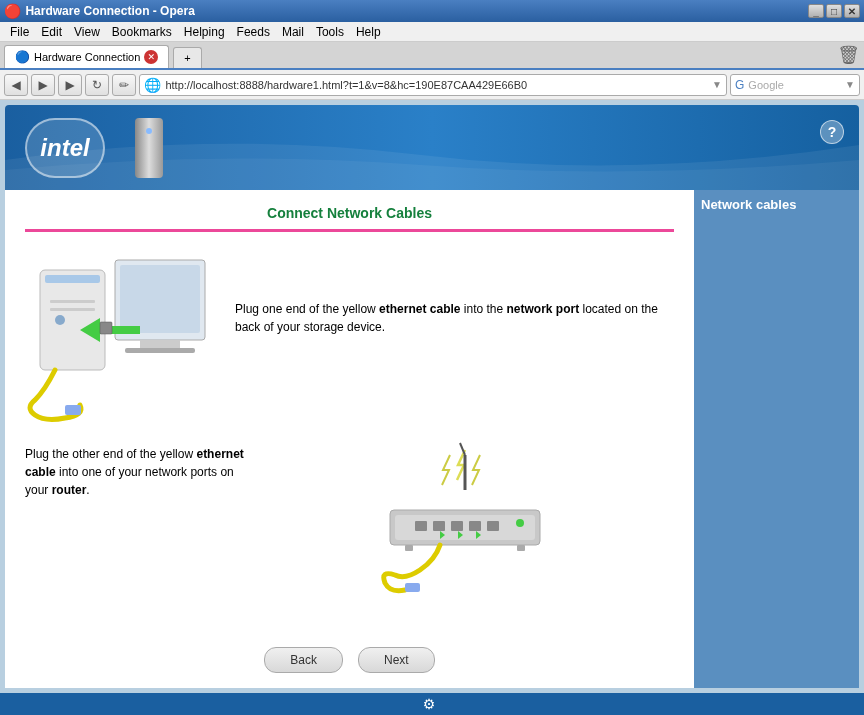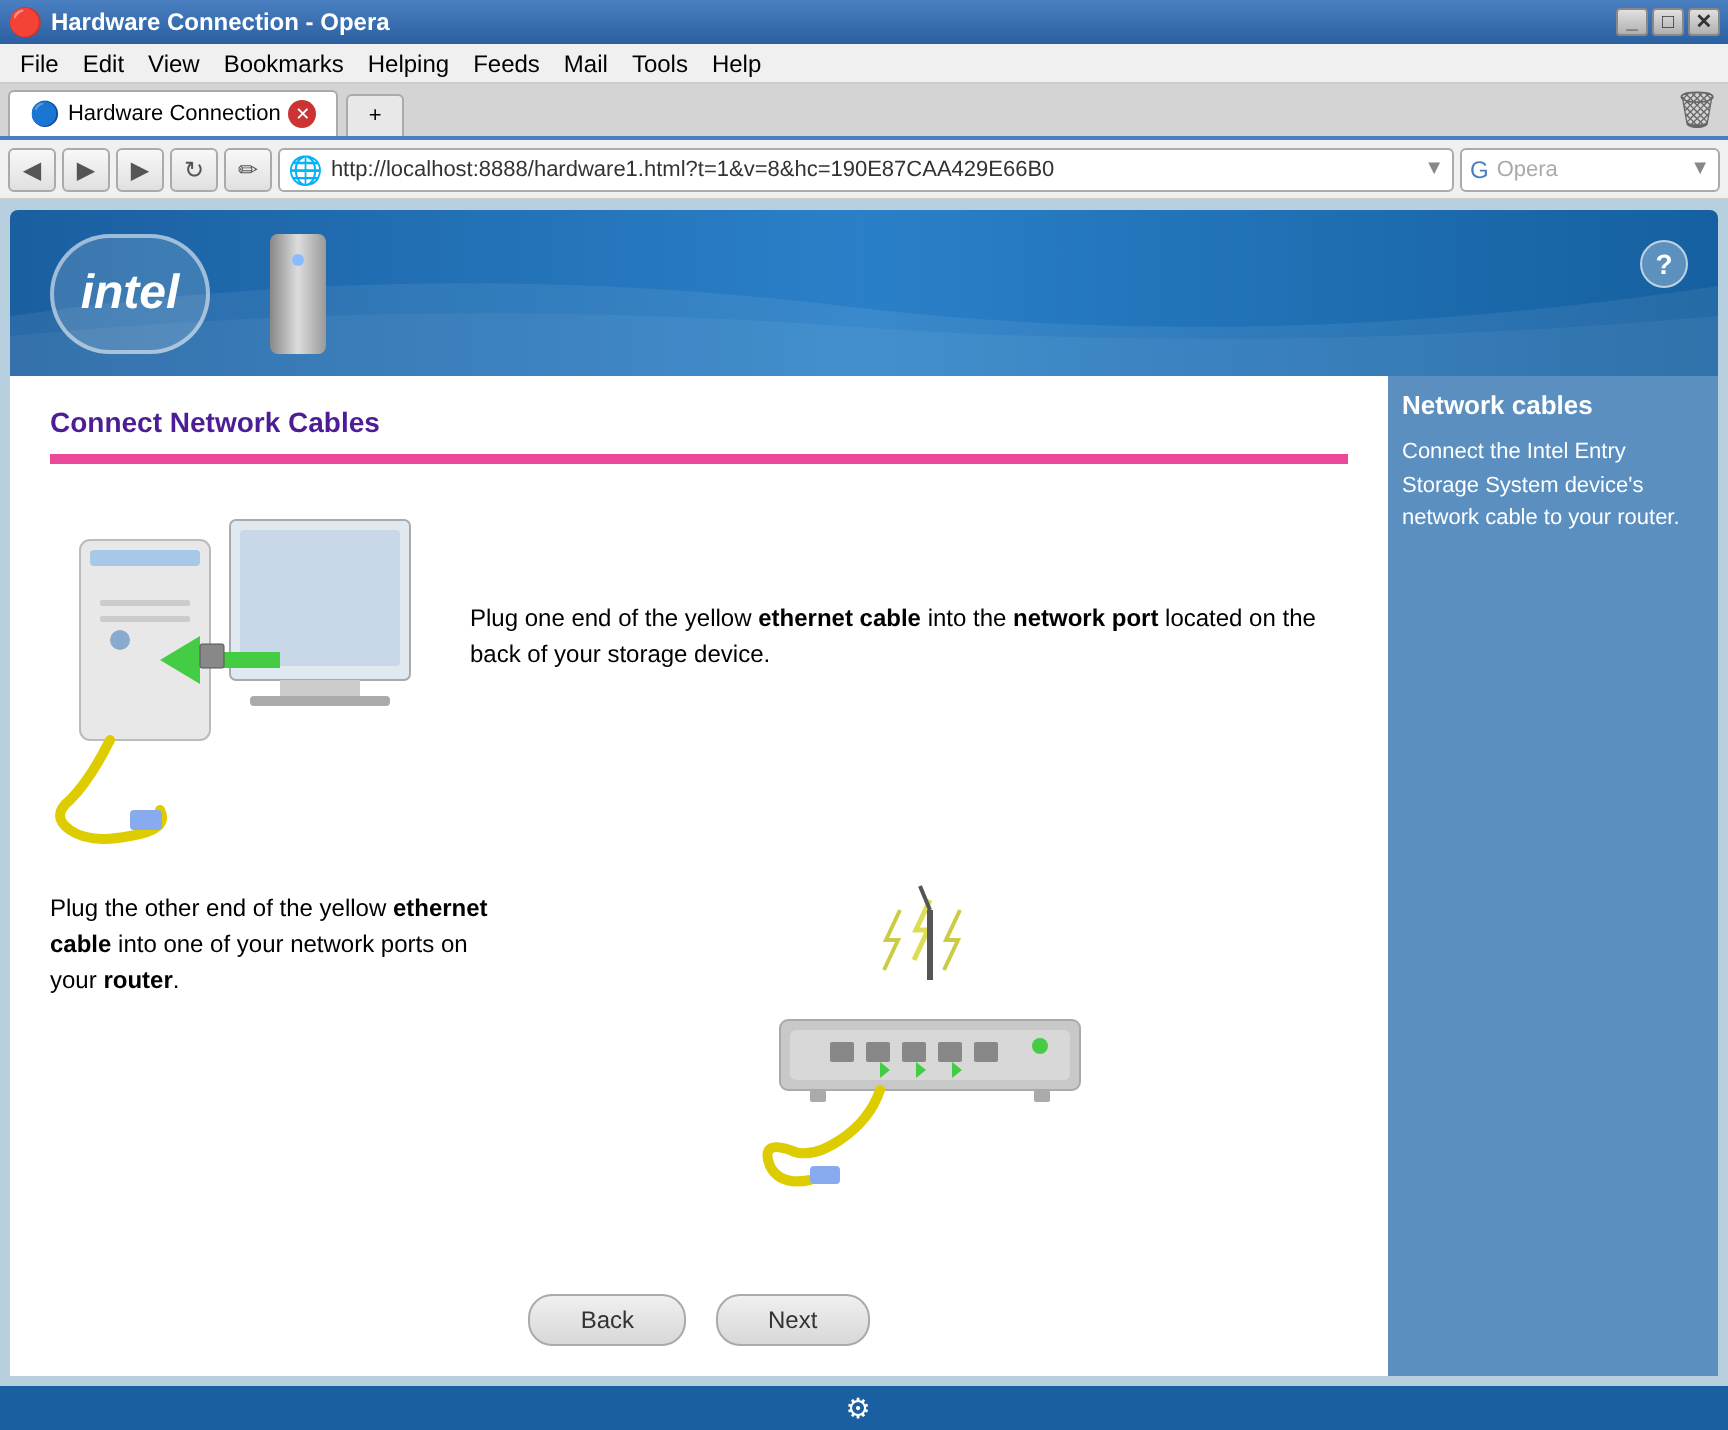--- a/index.html
+++ b/index.html
@@ -179,26 +179,26 @@
       border-radius: 50%;
       display: flex; align-items: center; justify-content: center;
       color: white; font-weight: bold; font-size: 14px;
       cursor: pointer; border: 1px solid rgba(255,255,255,0.6);
     }
     .content-section {
       flex: 1;
       padding: 15px 20px;
     }
     .content-title {
-      text-align: left;
-      color: #4c1d95;
+      text-align: center;
+      color: #15803d;
       font-size: 14px;
       font-weight: bold;
       margin-bottom: 8px;
-      border-bottom: 5px solid #ec4899;
+      border-bottom: 3px solid #ec4899;
       padding-bottom: 8px;
     }
     .instruction-area {
       display: flex;
       align-items: flex-start;
       margin-bottom: 15px;
     }
     .device-illustration {
       width: 200px;
       height: 180px;
@@ -307,21 +307,21 @@
   <div class="nav-btn">▶</div>
   <div class="nav-btn">↻</div>
   <div class="nav-btn">✏</div>
   <div class="url-bar">
     <span class="url-icon">🌐</span>
     <span class="url-text">http://localhost:8888/hardware1.html?t=1&amp;v=8&amp;hc=190E87CAA429E66B0</span>
     <span class="url-dropdown">▼</span>
   </div>
   <div class="search-bar">
     <span style="color:#4a7fc1; font-size:12px; margin-right:4px;">G</span>
-    <span style="flex:1; color:#aaa; font-size:11px;">Opera</span>
+    <span style="flex:1; color:#aaa; font-size:11px;">Google</span>
     <span style="color:#888; font-size:10px;">▼</span>
   </div>
 </div>
 
 <div class="page-content">
 
   <div class="intel-header">
     <svg class="wave-svg" height="90" width="100%" viewBox="0 0 820 90" preserveAspectRatio="none">
       <path d="M0,60 Q200,30 400,55 Q600,80 820,45 L820,90 L0,90 Z" fill="rgba(255,255,255,0.07)"></path>
       <path d="M0,70 Q200,50 400,65 Q600,80 820,60 L820,90 L0,90 Z" fill="rgba(255,255,255,0.05)"></path>
@@ -413,20 +413,19 @@
       </div>
 
       <div style="display:flex; justify-content:center; gap:15px; margin-top:20px;">
         <button class="nav-page-btn">Back</button>
         <button class="nav-page-btn">Next</button>
       </div>
     </div>
 
     <div class="sidebar">
       <div class="sidebar-title">Network cables</div>
-      <div class="sidebar-text">Connect the Intel Entry Storage System device's network cable to your router.</div>
     </div>
   </div>
 </div>
 
 <div class="status-bar">
   <span class="status-icon">⚙</span>
 </div>
 
 </body></html>

